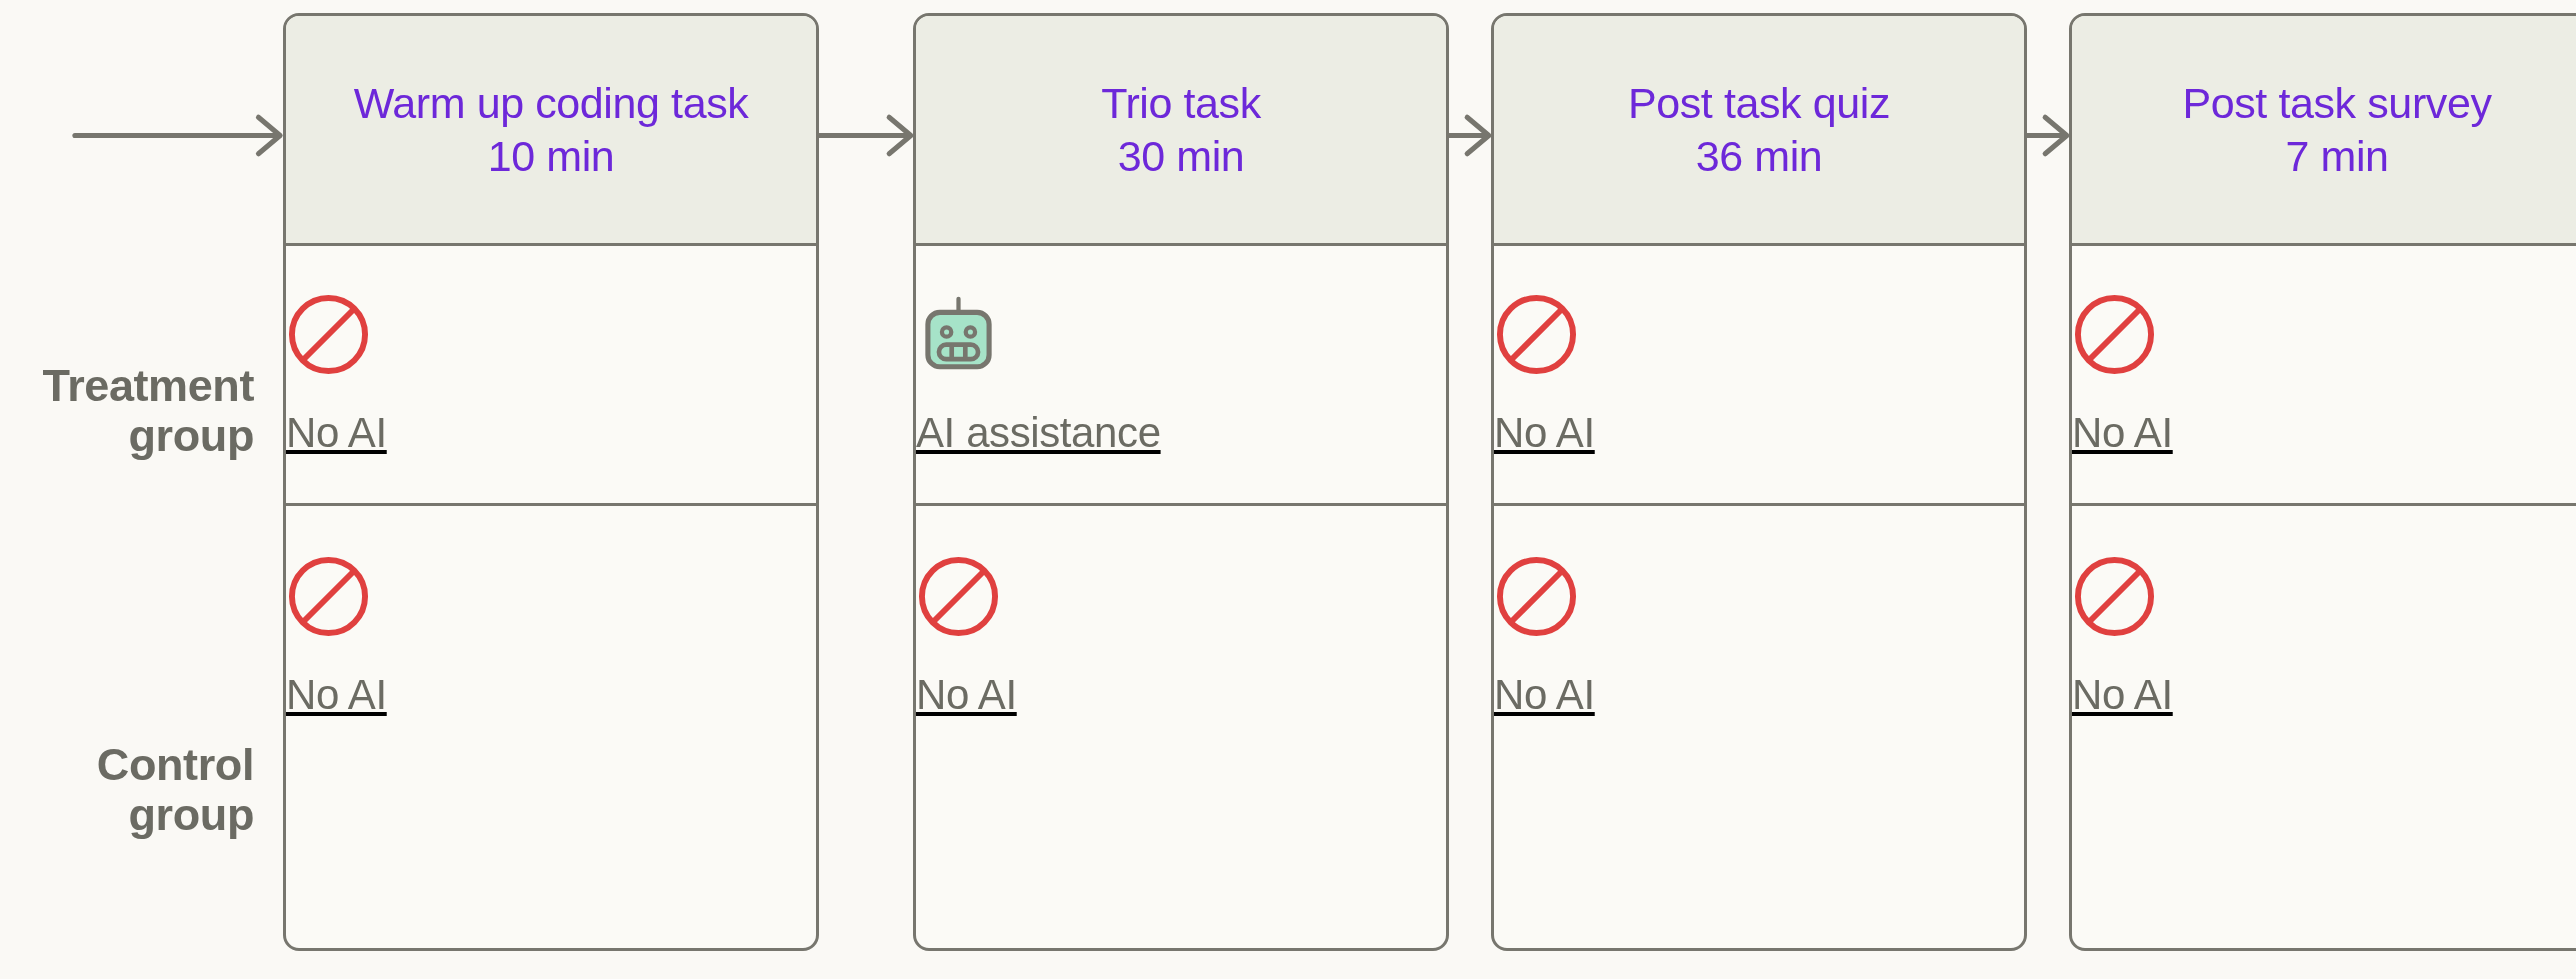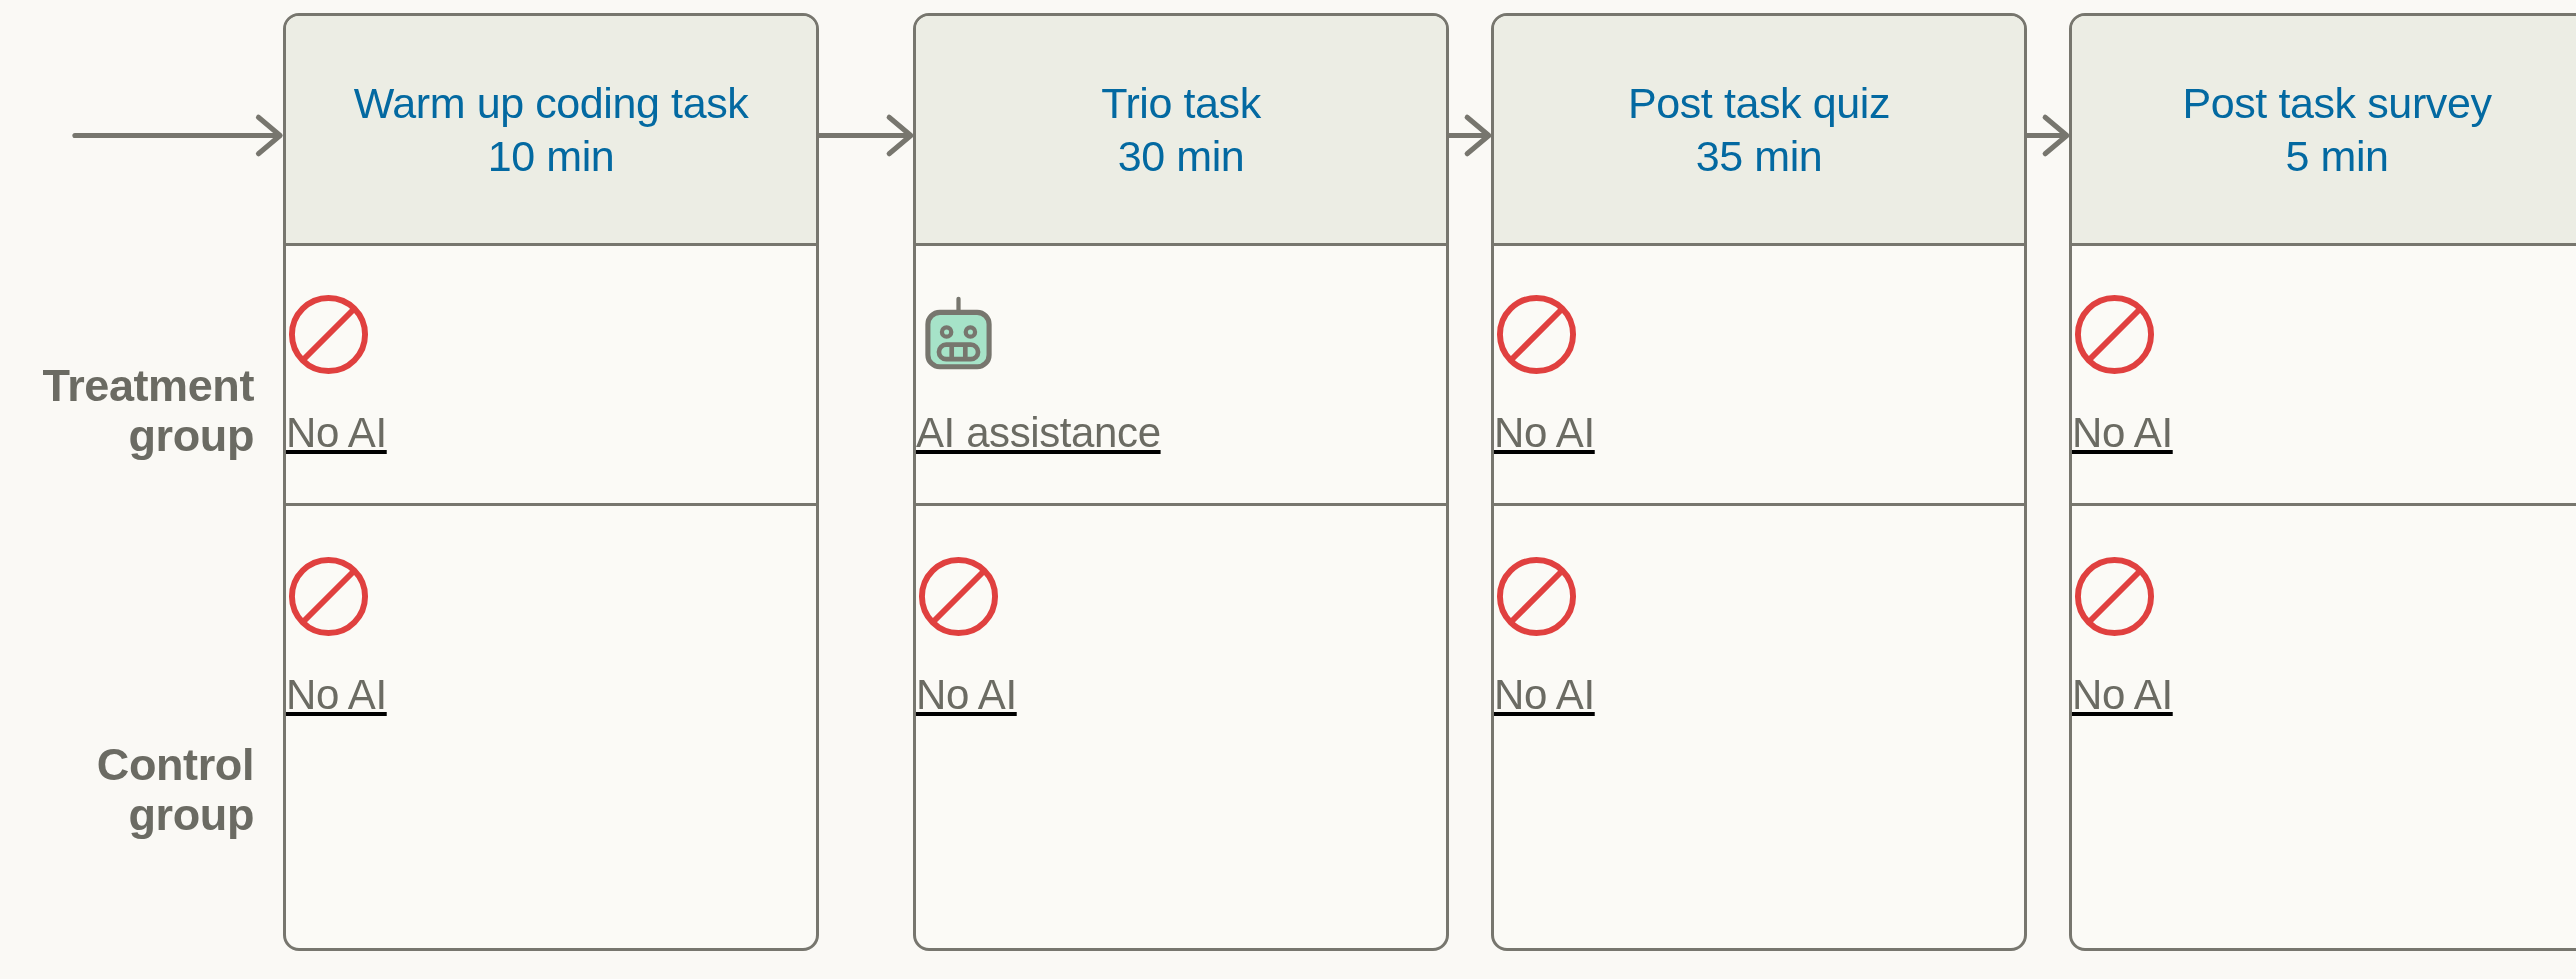--- a/index.html
+++ b/index.html
@@ -68,21 +68,21 @@
     height: 230px;
     box-sizing: border-box;
     background: #ECEDE4;
     border-bottom: 3.6px solid #77766E;
     display: flex;
     align-items: center;
     justify-content: center;
     text-align: center;
   }
   .col-header-text {
-    color: #0369a1;
+    color: #6d28d9;
     font-size: 43px;
     line-height: 1.22;
     letter-spacing: -0.4px;
     white-space: pre-line;
     font-weight: 400;
     padding: 0 10px;
   }
 
   .cell {
     height: 260px;
@@ -214,21 +214,21 @@
           <line x1="20" y1="80" x2="80" y2="20" stroke="#E0403F" stroke-width="7" stroke-linecap="butt"></line>
         </svg>
       </span>
       <div class="cell-label">No AI</div>
     </div>
   </div>
 
   <div class="column" id="col-2">
     <div class="col-header">
       <div class="col-header-text">Post task quiz
-35 min</div>
+36 min</div>
     </div>
     <div class="cell divided">
       <span class="cell-icon">
         <svg viewBox="0 0 100 100">
           <circle cx="50" cy="50" r="43" fill="none" stroke="#E0403F" stroke-width="7"></circle>
           <line x1="20" y1="80" x2="80" y2="20" stroke="#E0403F" stroke-width="7" stroke-linecap="butt"></line>
         </svg>
       </span>
       <div class="cell-label">No AI</div>
     </div>
@@ -239,21 +239,21 @@
           <line x1="20" y1="80" x2="80" y2="20" stroke="#E0403F" stroke-width="7" stroke-linecap="butt"></line>
         </svg>
       </span>
       <div class="cell-label">No AI</div>
     </div>
   </div>
 
   <div class="column" id="col-3">
     <div class="col-header">
       <div class="col-header-text">Post task survey
-5 min</div>
+7 min</div>
     </div>
     <div class="cell divided">
       <span class="cell-icon">
         <svg viewBox="0 0 100 100">
           <circle cx="50" cy="50" r="43" fill="none" stroke="#E0403F" stroke-width="7"></circle>
           <line x1="20" y1="80" x2="80" y2="20" stroke="#E0403F" stroke-width="7" stroke-linecap="butt"></line>
         </svg>
       </span>
       <div class="cell-label">No AI</div>
     </div>

